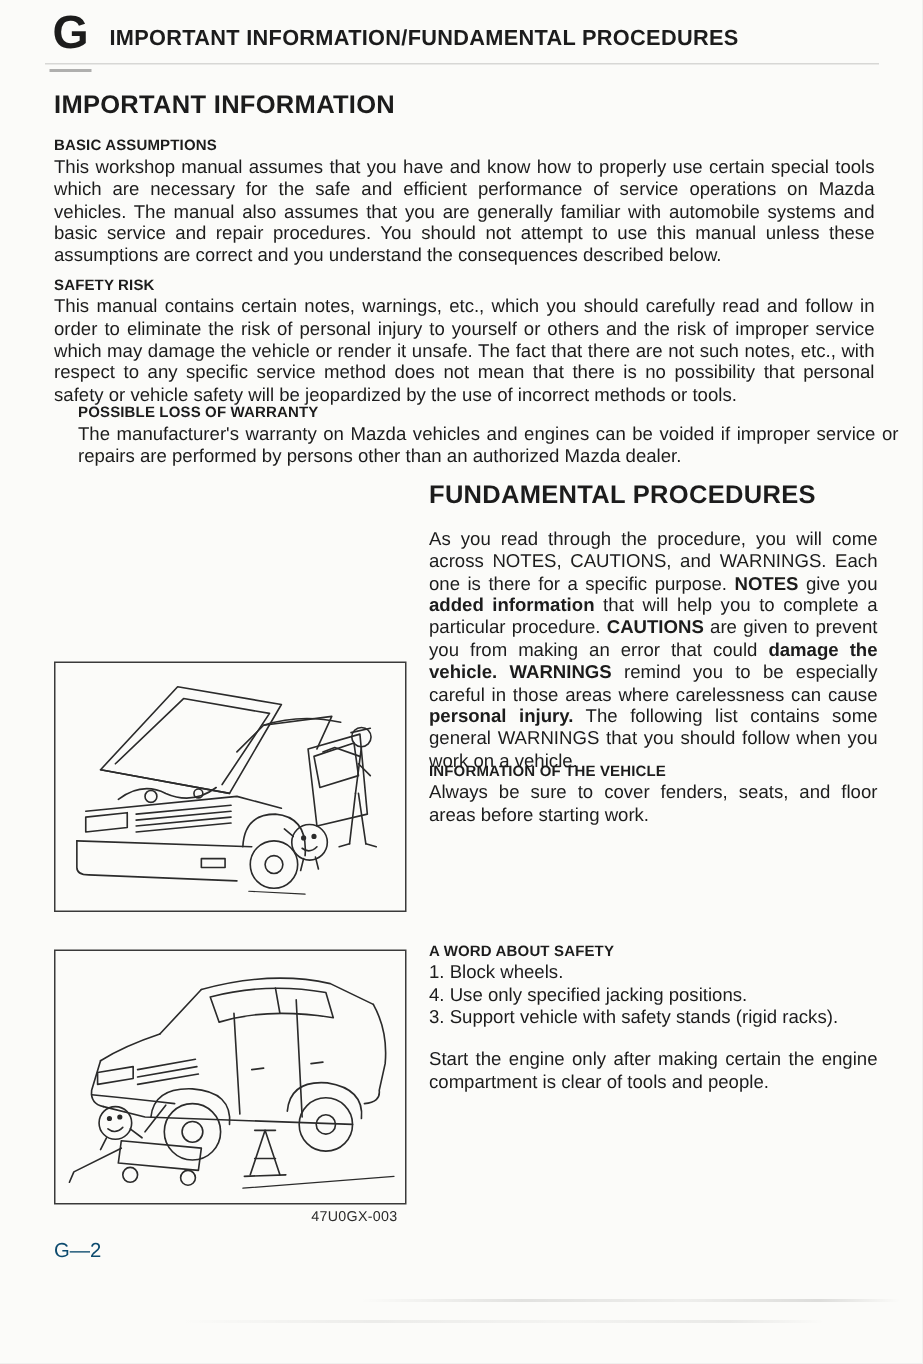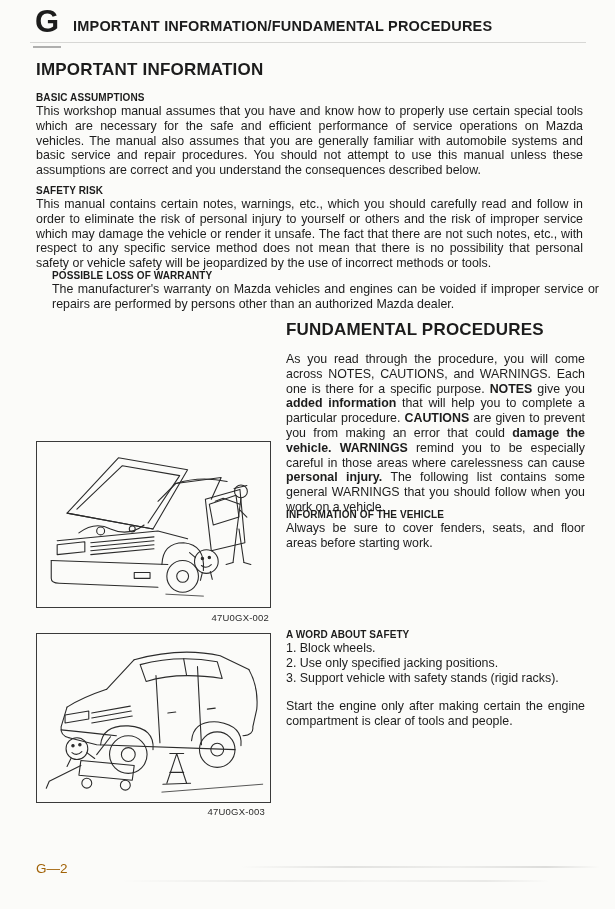--- a/index.html
+++ b/index.html
@@ -47,21 +47,21 @@
   .fig1{left:36px;top:441px;}
   .fig2{left:36px;top:633px;height:170px;}
   .fig-caption{
     width:233px;text-align:right;
     font-size:9.5px;color:#2b2b2b;letter-spacing:.2px;
   }
   .cap1{left:36px;top:612px;}
   .cap2{left:32px;top:806px;}
   .figure-frame svg{width:100%;height:100%;display:block;}
   
-  .page-number{left:36px;top:826px;font-size:13.5px;color:#a16207;margin-top:35px;}
+  .page-number{left:36px;top:826px;font-size:13.5px;color:#0c4a6e;}
   
   .scan-streak{height:2px;background:linear-gradient(90deg,rgba(0,0,0,0) 0%,rgba(0,0,0,.10) 30%,rgba(0,0,0,.05) 60%,rgba(0,0,0,.12) 85%,rgba(0,0,0,0) 100%);}
   .streak1{left:240px;top:866px;width:360px;}
   .streak2{left:120px;top:880px;width:430px;opacity:.6;}
 </style>
 </head>
 <body>
 
 <div class="page">
 
@@ -93,21 +93,21 @@
 
   <div class="abs sec-protection right-col">
     <div class="sub-head">INFORMATION OF THE VEHICLE</div>
     <div class="body-text last-left">Always be sure to cover fenders, seats, and floor areas before starting work.</div>
   </div>
 
   <div class="abs sec-word-safety right-col">
     <div class="sub-head">A WORD ABOUT SAFETY</div>
     <div class="list-block">
         <div>1. Block wheels.</div>
-        <div>2. Use only specified jacking positions.</div>
+        <div>4. Use only specified jacking positions.</div>
         <div>3. Support vehicle with safety stands (rigid racks).</div>
       </div>
     <div class="note-gap"></div>
     <div class="body-text last-left">Start the engine only after making certain the engine compartment is clear of tools and people.</div>
   </div>
 
   <div class="abs figure-frame fig1">
     <svg viewBox="0 0 235 167">
       <g fill="none" stroke="#2b2b2b" stroke-width="1.1" stroke-linecap="round" stroke-linejoin="round">
 
@@ -152,21 +152,20 @@
         <circle cx="167" cy="118" r="1.2" fill="#2b2b2b"></circle>
         <circle cx="174" cy="117" r="1.2" fill="#2b2b2b"></circle>
         <path d="M166 125 Q171 129 176 124"></path>
         <path d="M167 132 L165 140 M175 131 L177 139"></path>
         <path d="M160 117 L154 112"></path>
 
         <path d="M130 154 L168 156" stroke-width="0.8"></path>
       </g>
     </svg>
   </div>
-  <div class="abs fig-caption cap1">47U0GX-002</div>
 
   <div class="abs figure-frame fig2">
     <svg viewBox="0 0 235 170">
       <g fill="none" stroke="#2b2b2b" stroke-width="1.1" stroke-linecap="round" stroke-linejoin="round">
 
         <path d="M98 26 Q145 13 185 22 L214 36"></path>
         <path d="M214 36 Q224 54 222 76 L218 94 Q219 102 208 103"></path>
 
         <path d="M98 26 L70 56"></path>
         <path d="M70 56 Q46 64 30 74"></path>

